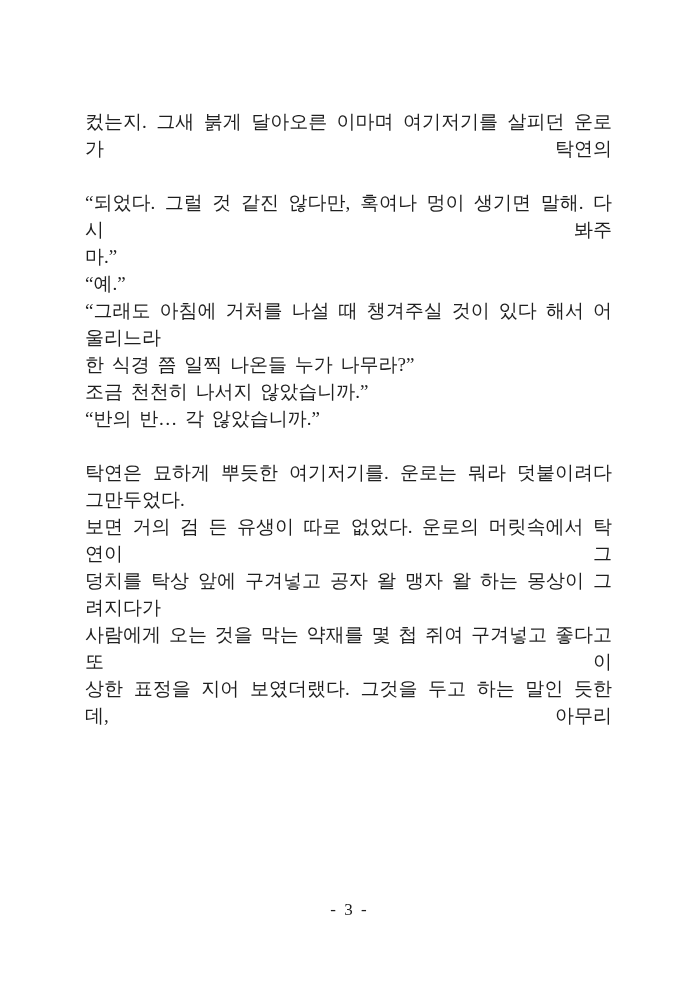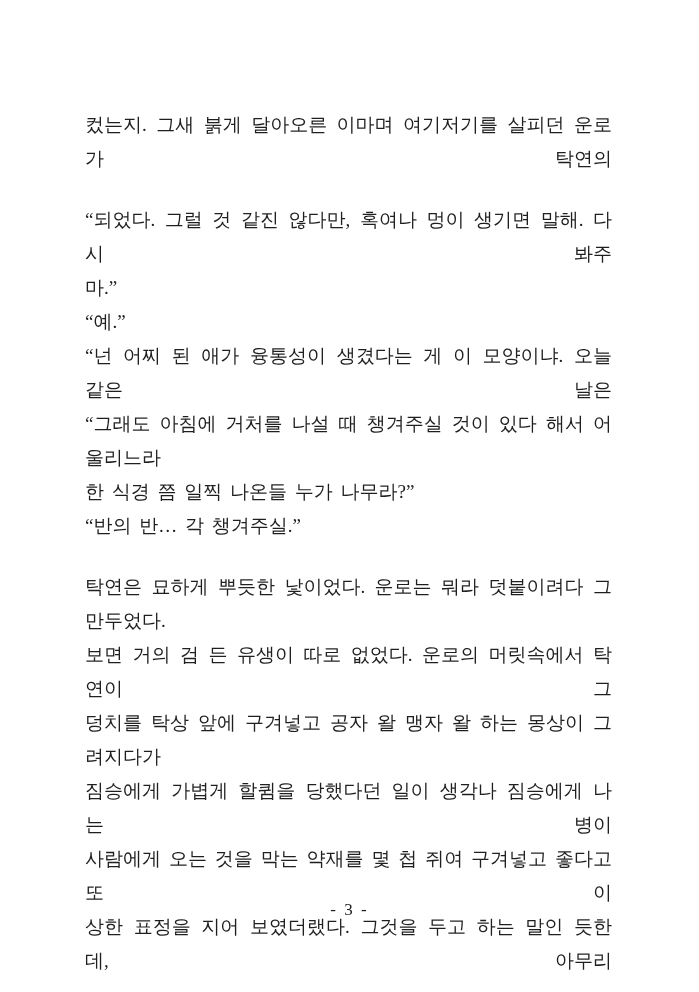--- a/index.html
+++ b/index.html
@@ -17,21 +17,21 @@
     color: #1f1f1f;
   }
   .page-body {
     position: absolute;
     left: 85px;
     top: 108px;
     width: 527px;
   }
   .line {
     min-height: 27px;
-    line-height: 34px;
+    line-height: 27px;
     font-size: 19px;
     word-spacing: 3px;
     white-space: normal;
     text-align: left;
   }
   .line.justify {
     text-align: justify;
     text-align-last: justify;
   }
   .line.blank {
@@ -52,26 +52,25 @@
 </head>
 <body>
 
 <div class="sheet">
   <div class="page-body">
       <div class="line justify">컸는지. 그새 붉게 달아오른 이마며 여기저기를 살피던 운로가 탁연의</div>
       <div class="line blank"></div>
       <div class="line justify">“되었다. 그럴 것 같진 않다만, 혹여나 멍이 생기면 말해. 다시 봐주</div>
       <div class="line">마.”</div>
       <div class="line">“예.”</div>
-      <div class="line justify">“넌 어찌 된 애가 융통성이 생겼다는 게 이 모양이냐. 오늘 같은 날은</div>
       <div class="line justify">“그래도 아침에 거처를 나설 때 챙겨주실 것이 있다 해서 어울리느라</div>
       <div class="line">한 식경 쯤 일찍 나온들 누가 나무라?”</div>
-      <div class="line">“반의 반… 각 챙겨주실.”</div>
+      <div class="line">조금 천천히 나서지 않았습니까.”</div>
+      <div class="line">“반의 반… 각 않았습니까.”</div>
       <div class="line blank"></div>
-      <div class="line justify">탁연은 묘하게 뿌듯한 낯이었다. 운로는 뭐라 덧붙이려다 그만두었다.</div>
+      <div class="line justify">탁연은 묘하게 뿌듯한 여기저기를. 운로는 뭐라 덧붙이려다 그만두었다.</div>
       <div class="line justify">보면 거의 검 든 유생이 따로 없었다. 운로의 머릿속에서 탁연이 그</div>
       <div class="line justify">덩치를 탁상 앞에 구겨넣고 공자 왈 맹자 왈 하는 몽상이 그려지다가</div>
-      <div class="line justify">짐승에게 가볍게 할큄을 당했다던 일이 생각나 짐승에게 나는 병이</div>
       <div class="line justify">사람에게 오는 것을 막는 약재를 몇 첩 쥐여 구겨넣고 좋다고 또 이</div>
       <div class="line justify">상한 표정을 지어 보였더랬다. 그것을 두고 하는 말인 듯한데, 아무리</div>
     </div>
   <div class="page-footer">- 3 -</div>
 </div>
 
 </body></html>

